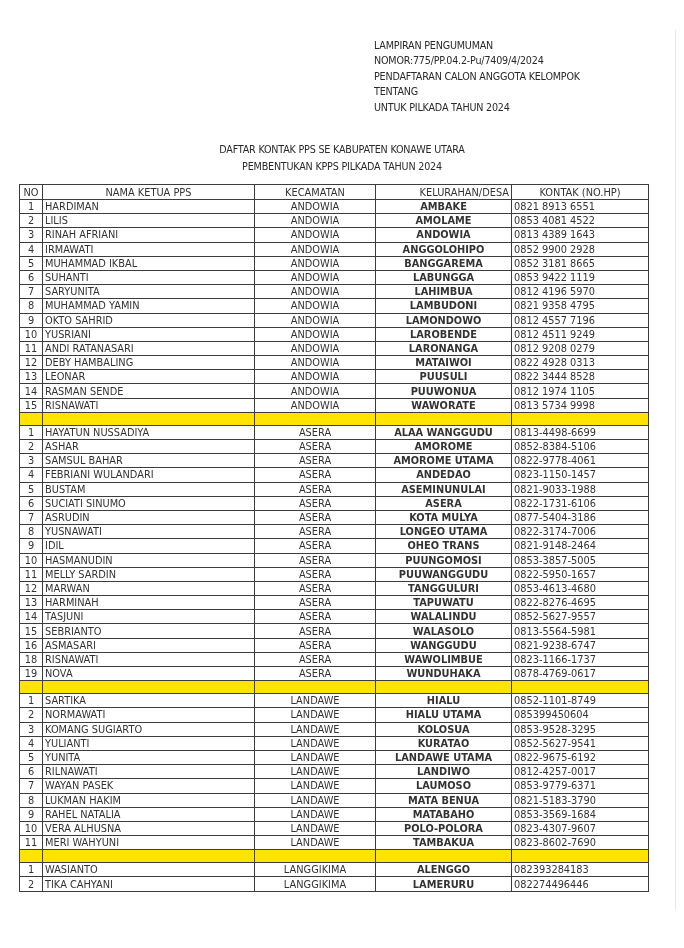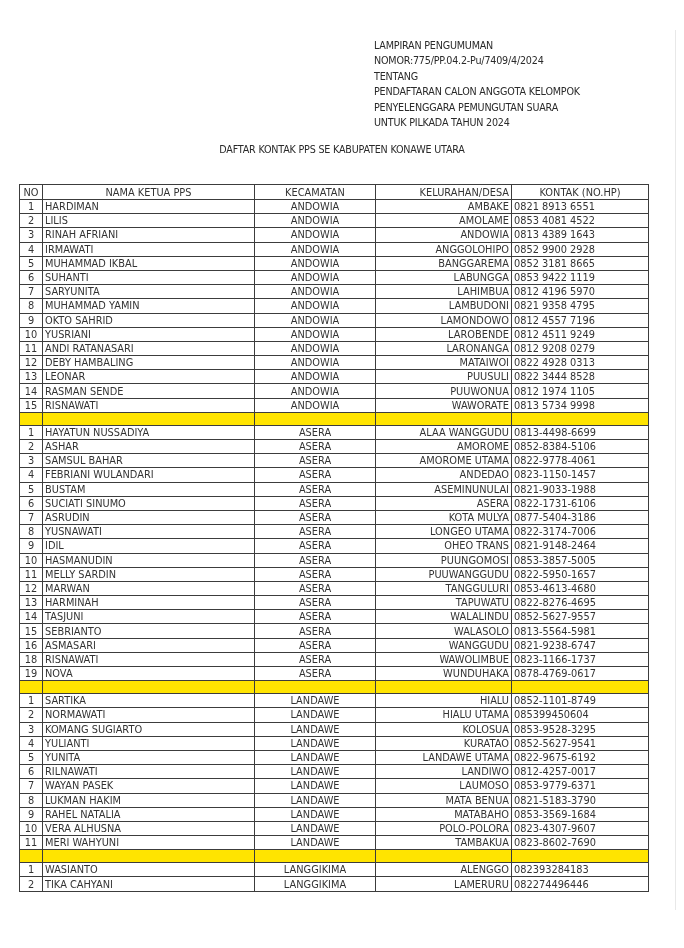--- a/index.html
+++ b/index.html
@@ -29,40 +29,40 @@
   table.contacts th { font-weight: normal; text-align: center; height: 14px; }
   table.contacts th.col-desa { text-align: right; }
   col.c-no { width: 23px; }
   col.c-nama { width: 212px; }
   col.c-kec { width: 121px; }
   col.c-desa { width: 136px; }
   col.c-kontak { width: 137px; }
   td.no { text-align: center; }
   td.nama { text-align: left; }
   td.kec { text-align: center; }
-  td.desa { text-align: right; }
+  td.desa { text-align: center; font-weight: bold; }
   td.kontak { text-align: left; }
   tr.sep td { background: #ffe400; height: 12px; }
 </style>
 </head>
 <body>
 
 <div class="edge-shadow"></div>
 
 <div class="header-block">
   <div>LAMPIRAN PENGUMUMAN</div>
   <div>NOMOR:775/PP.04.2-Pu/7409/4/2024</div>
+  <div>PENDAFTARAN CALON ANGGOTA KELOMPOK</div>
   <div>TENTANG</div>
-  <div>PENDAFTARAN CALON ANGGOTA KELOMPOK</div>
-  <div>PENYELENGGARA PEMUNGUTAN SUARA</div>
   <div>UNTUK PILKADA TAHUN 2024</div>
 </div>
 
 <div class="doc-title">
   <div>DAFTAR KONTAK PPS SE KABUPATEN KONAWE UTARA</div>
+  <div>PEMBENTUKAN KPPS PILKADA TAHUN 2024</div>
 </div>
 
 <table class="contacts">
   <colgroup>
     <col class="c-no">
       <col class="c-nama">
       <col class="c-kec">
       <col class="c-desa">
       <col class="c-kontak">
   </colgroup>

